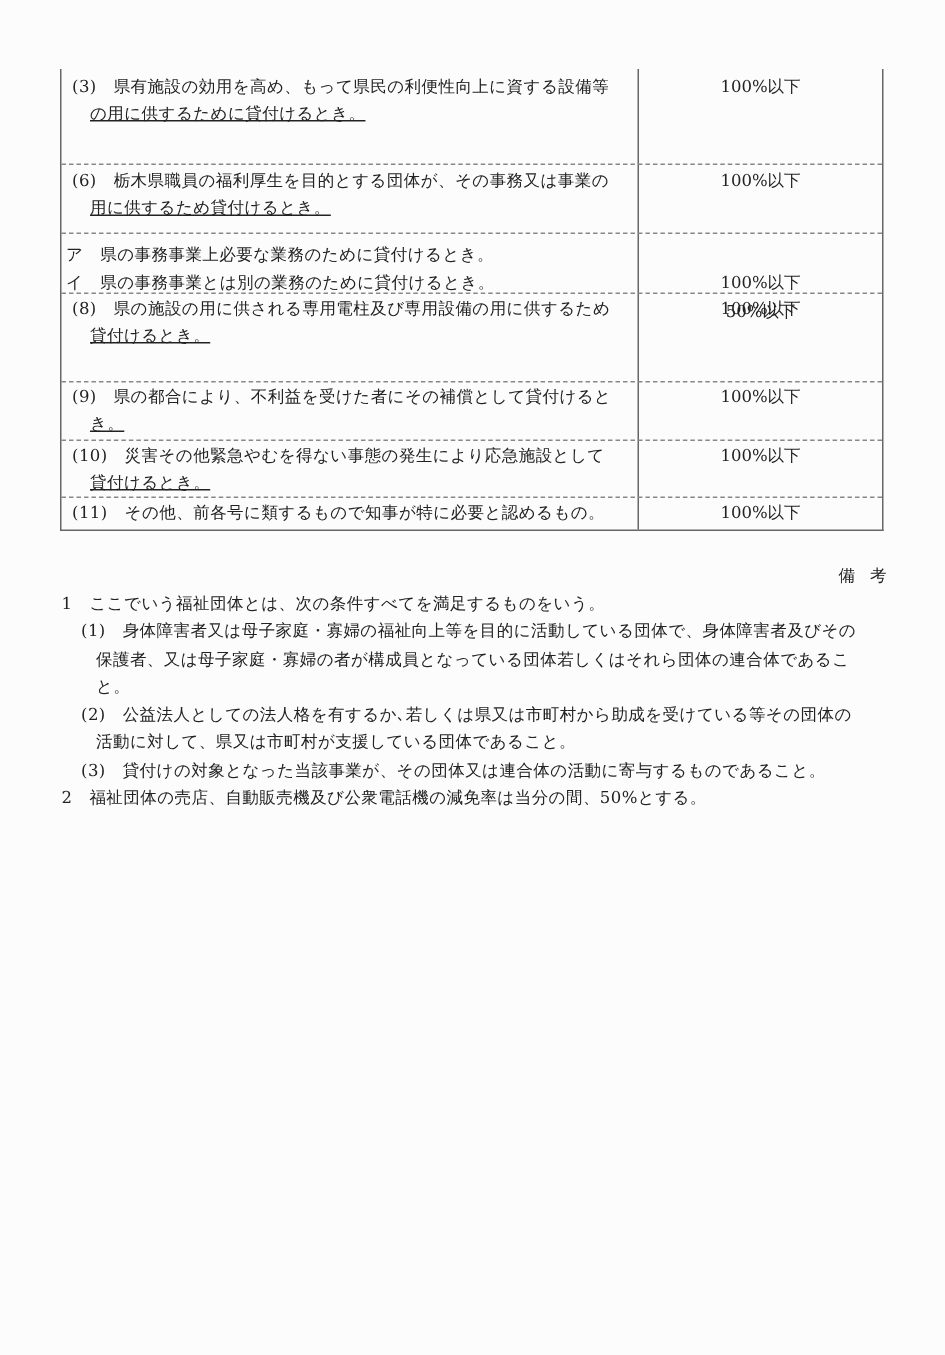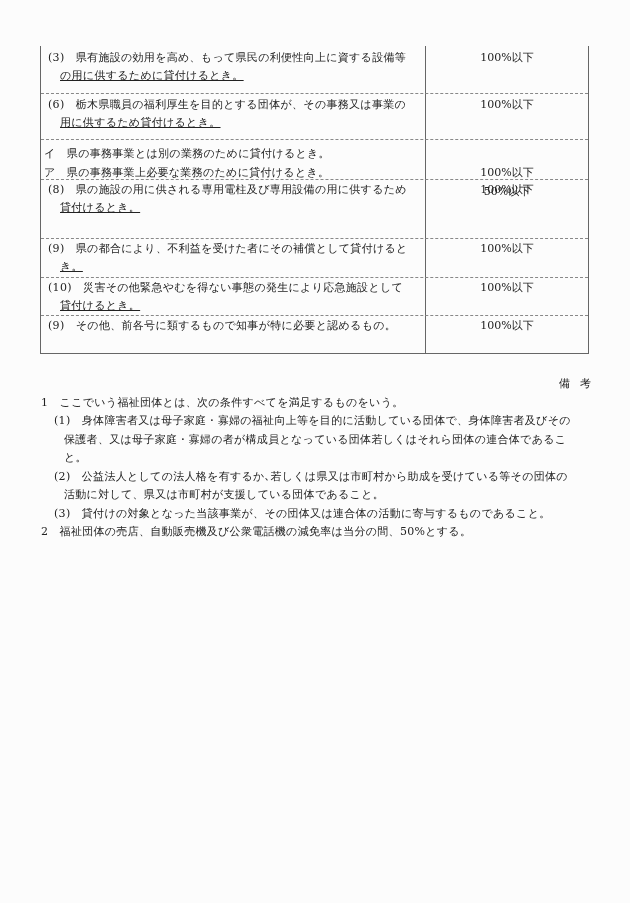--- a/index.html
+++ b/index.html
@@ -36,20 +36,21 @@
     border-left: 1px solid #666;
   }
   .row {
     position: absolute;
     left: 0;
     width: 100%;
     box-sizing: border-box;
   }
   .row.sep {
     border-top: 1px dashed #888;
+    margin-top: 16px;
   }
   .cell-text {
     position: absolute;
     left: 7px;
     width: 368px;
     line-height: 18px;
     letter-spacing: 0.3px;
   }
   .cell-text .line { display: block; white-space: nowrap; }
   .cell-text .indent { padding-left: 12px; text-decoration: underline; }
@@ -93,22 +94,22 @@
   <div class="row sep" style="top:47px;height:46px;">
     <div class="cell-text" style="top:2px;">
       <span class="line">(6)　栃木県職員の福利厚生を目的とする団体が、その事務又は事業の</span>
       <span class="line indent">用に供するため貸付けるとき。</span>
     </div>
     <div class="cell-val" style="top:2px;">100%以下</div>
   </div>
 
   <div class="row sep" style="top:93px;height:40px;">
     <div class="cell-text" style="top:4px;line-height:19px;">
+      <span class="line flush">ア　県の事務事業上必要な業務のために貸付けるとき。</span>
       <span class="line flush">イ　県の事務事業とは別の業務のために貸付けるとき。</span>
-      <span class="line flush">ア　県の事務事業上必要な業務のために貸付けるとき。</span>
     </div>
     <div class="cell-val" style="top:23px;line-height:19px;">
       <span class="line" style="display:block;">100%以下</span>
       <span class="line" style="display:block;">50%以下</span>
     </div>
   </div>
 
   <div class="row sep" style="top:133px;height:59px;">
     <div class="cell-text" style="top:1px;">
       <span class="line">(8)　県の施設の用に供される専用電柱及び専用設備の用に供するため</span>
@@ -128,21 +129,21 @@
   <div class="row sep" style="top:231px;height:38px;">
     <div class="cell-text" style="top:1px;">
       <span class="line">(10)　災害その他緊急やむを得ない事態の発生により応急施設として</span>
       <span class="line indent">貸付けるとき。</span>
     </div>
     <div class="cell-val" style="top:1px;">100%以下</div>
   </div>
 
   <div class="row sep" style="top:269px;height:38px;">
     <div class="cell-text" style="top:1px;">
-      <span class="line">(9)　その他、前各号に類するもので知事が特に必要と認めるもの。</span>
+      <span class="line">(11)　その他、前各号に類するもので知事が特に必要と認めるもの。</span>
     </div>
     <div class="cell-val" style="top:1px;">100%以下</div>
   </div>
 </div>
 
 <div class="notes">
   <span class="line head">備考</span>
   <span class="line l1">1　ここでいう福祉団体とは、次の条件すべてを満足するものをいう。</span>
   <span class="line l2">(1)　身体障害者又は母子家庭・寡婦の福祉向上等を目的に活動している団体で、身体障害者及びその</span>
   <span class="line l3">保護者、又は母子家庭・寡婦の者が構成員となっている団体若しくはそれら団体の連合体であるこ</span>

